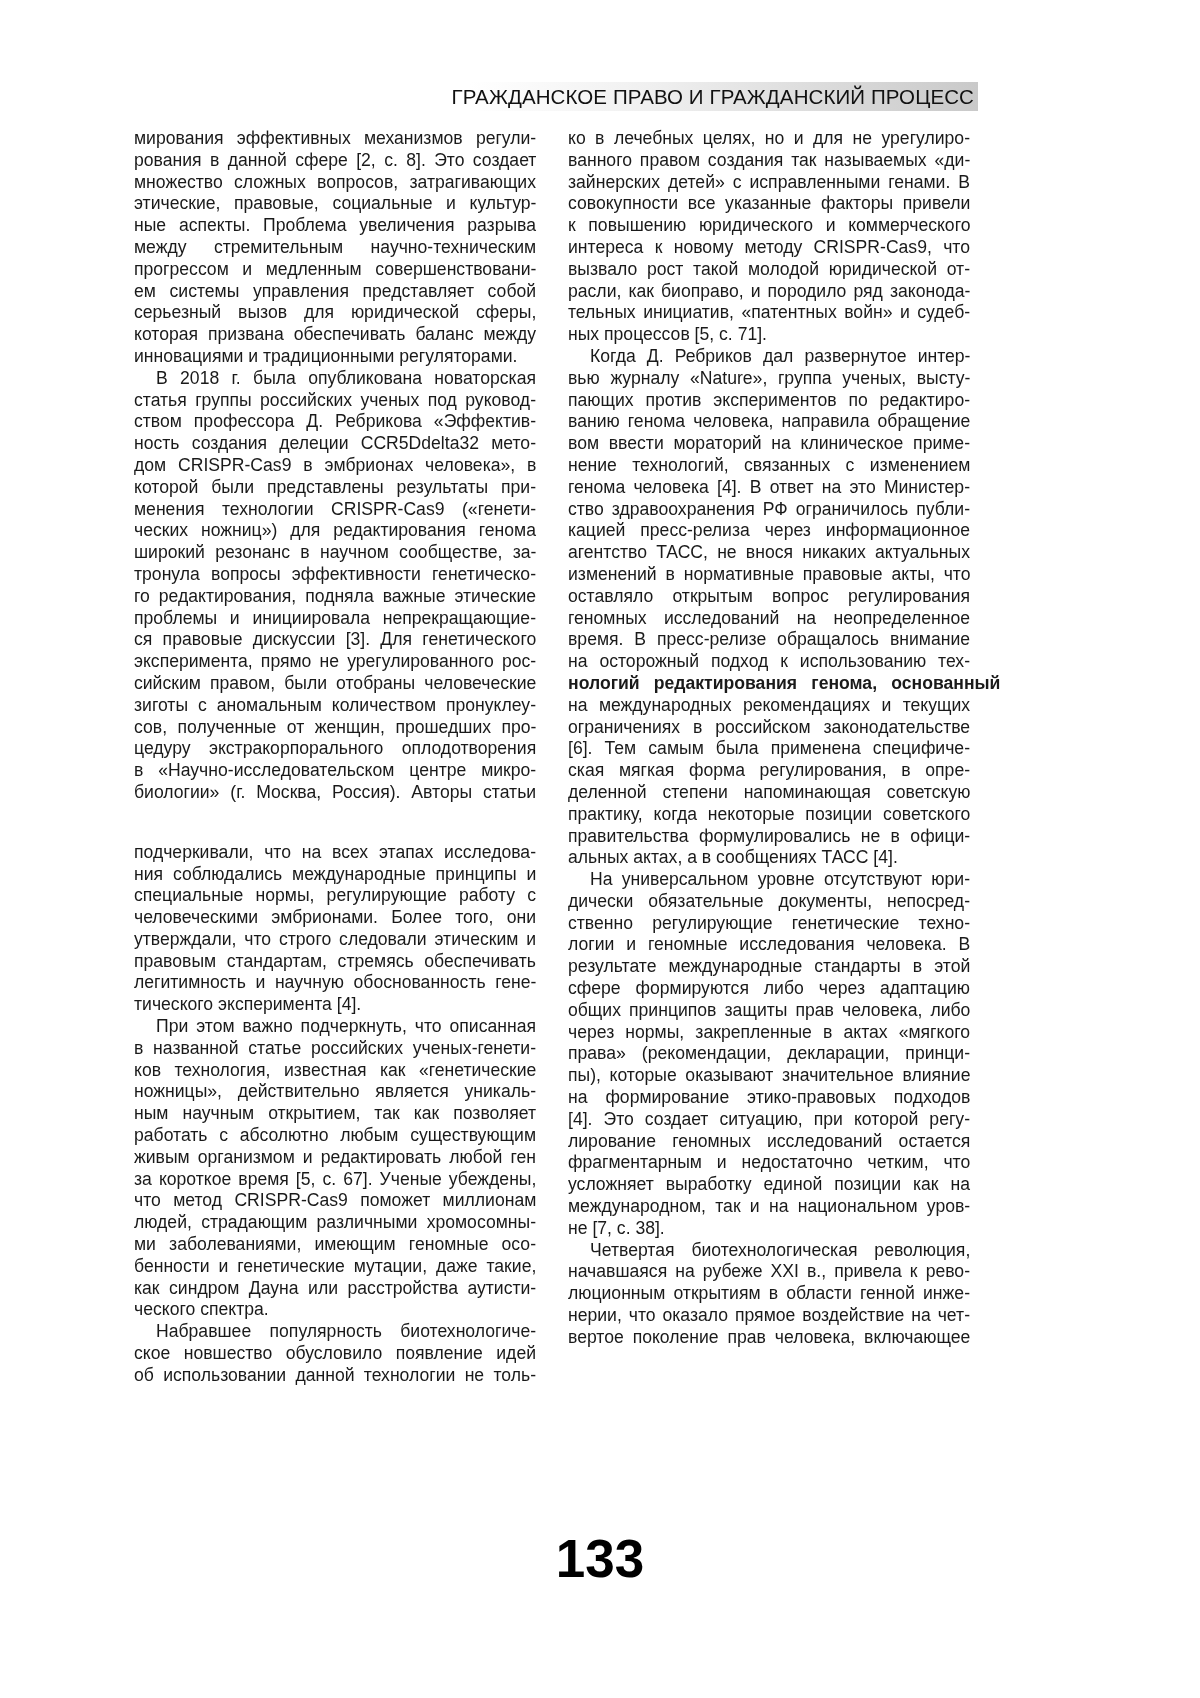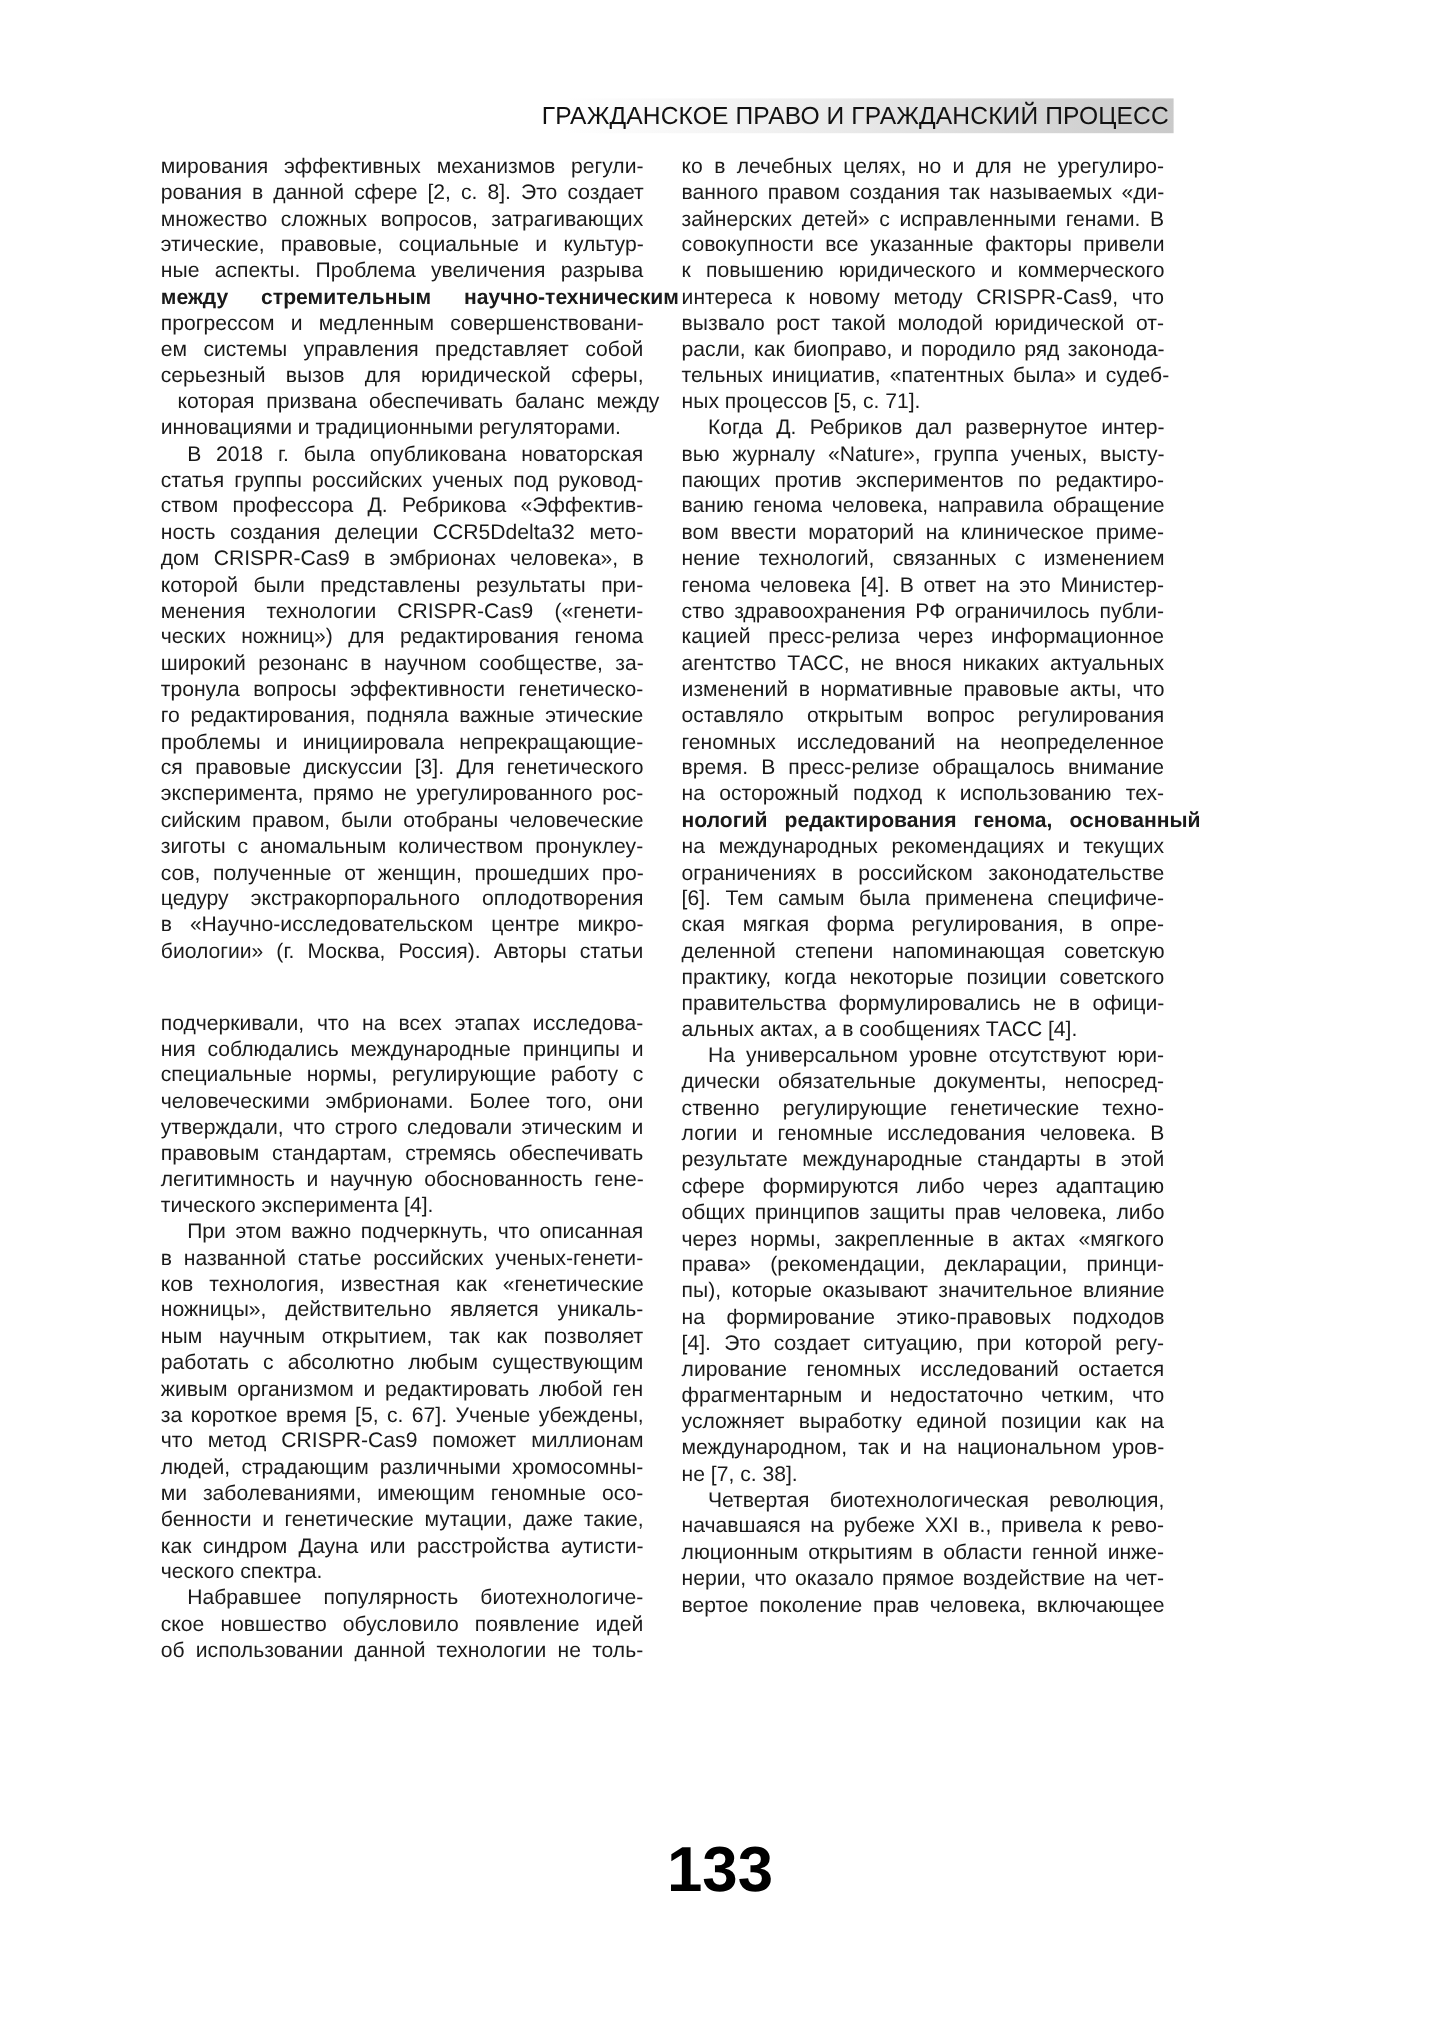--- a/index.html
+++ b/index.html
@@ -32,25 +32,25 @@
 <div class="header-bar">
   <span class="header-title">ГРАЖДАНСКОЕ ПРАВО И ГРАЖДАНСКИЙ ПРОЦЕСС</span>
 </div>
 
 <div class="column col-left" id="col-left">
     <span class="line" style="word-spacing: 8.33333px; display: block;">мирования эффективных механизмов регули-</span>
     <span class="line" style="word-spacing: 3.5px; display: block;">рования в данной сфере [2, с. 8]. Это создает</span>
     <span class="line" style="word-spacing: 6.33333px; display: block;">множество сложных вопросов, затрагивающих</span>
     <span class="line" style="word-spacing: 8.75px; display: block;">этические, правовые, социальные и культур-</span>
     <span class="line" style="word-spacing: 7.75px; display: block;">ные аспекты. Проблема увеличения разрыва</span>
-    <span class="line" style="word-spacing: 22.5px; display: block; font-weight: bold;">между стремительным научно-техническим</span>
+    <span class="line" style="word-spacing: 22.5px; display: block;">между стремительным научно-техническим</span>
     <span class="line" style="word-spacing: 8.66667px; display: block;">прогрессом и медленным совершенствовани-</span>
     <span class="line" style="word-spacing: 8.75px; display: block;">ем системы управления представляет собой</span>
     <span class="line" style="word-spacing: 12px; display: block;">серьезный вызов для юридической сферы,</span>
-    <span class="line" style="word-spacing: 5px; display: block; margin-left: 14px;">которая призвана обеспечивать баланс между</span>
+    <span class="line" style="word-spacing: 5px; display: block;">которая призвана обеспечивать баланс между</span>
     <span class="line last">инновациями и традиционными регуляторами.</span>
     <span class="line indent" style="word-spacing: 7.4px; display: block;">В 2018 г. была опубликована новаторская</span>
     <span class="line" style="word-spacing: 3.4px; display: block;">статья группы российских ученых под руковод-</span>
     <span class="line" style="word-spacing: 7px; display: block;">ством профессора Д. Ребрикова «Эффектив-</span>
     <span class="line" style="word-spacing: 7.25px; display: block;">ность создания делеции CCR5Ddelta32 мето-</span>
     <span class="line" style="word-spacing: 7px; display: block;">дом CRISPR-Cas9 в эмбрионах человека», в</span>
     <span class="line" style="word-spacing: 8px; display: block;">которой были представлены результаты при-</span>
     <span class="line" style="word-spacing: 12.6667px; display: block;">менения технологии CRISPR-Cas9 («генети-</span>
     <span class="line" style="word-spacing: 8px; display: block;">ческих ножниц») для редактирования генома</span>
     <span class="line" style="word-spacing: 5.4px; display: block;">широкий резонанс в научном сообществе, за-</span>
@@ -93,21 +93,21 @@
   </div>
 <div class="column col-right" id="col-right">
     <span class="line" style="word-spacing: 4.5px; display: block;">ко в лечебных целях, но и для не урегулиро-</span>
     <span class="line" style="word-spacing: 3px; display: block;">ванного правом создания так называемых «ди-</span>
     <span class="line" style="word-spacing: 3px; display: block;">зайнерских детей» с исправленными генами. В</span>
     <span class="line" style="word-spacing: 4.75px; display: block;">совокупности все указанные факторы привели</span>
     <span class="line" style="word-spacing: 7.75px; display: block;">к повышению юридического и коммерческого</span>
     <span class="line" style="word-spacing: 6.4px; display: block;">интереса к новому методу CRISPR-Cas9, что</span>
     <span class="line" style="word-spacing: 4.8px; display: block;">вызвало рост такой молодой юридической от-</span>
     <span class="line" style="word-spacing: 2.16667px; display: block;">расли, как биоправо, и породило ряд законода-</span>
-    <span class="line" style="word-spacing: 2.6px; display: block;">тельных инициатив, «патентных была» и судеб-</span>
+    <span class="line" style="word-spacing: 2.6px; display: block;">тельных инициатив, «патентных войн» и судеб-</span>
     <span class="line last">ных процессов [5, с. 71].</span>
     <span class="line indent" style="word-spacing: 6.2px; display: block;">Когда Д. Ребриков дал развернутое интер-</span>
     <span class="line" style="word-spacing: 5.8px; display: block;">вью журналу «Nature», группа ученых, высту-</span>
     <span class="line" style="word-spacing: 7px; display: block;">пающих против экспериментов по редактиро-</span>
     <span class="line" style="word-spacing: 3.25px; display: block;">ванию генома человека, направила обращение</span>
     <span class="line" style="word-spacing: 4.8px; display: block;">вом ввести мораторий на клиническое приме-</span>
     <span class="line" style="word-spacing: 10.5px; display: block;">нение технологий, связанных с изменением</span>
     <span class="line" style="word-spacing: 3.28571px; display: block;">генома человека [4]. В ответ на это Министер-</span>
     <span class="line" style="word-spacing: 3px; display: block;">ство здравоохранения РФ ограничилось публи-</span>
     <span class="line" style="word-spacing: 10px; display: block;">кацией пресс-релиза через информационное</span>

